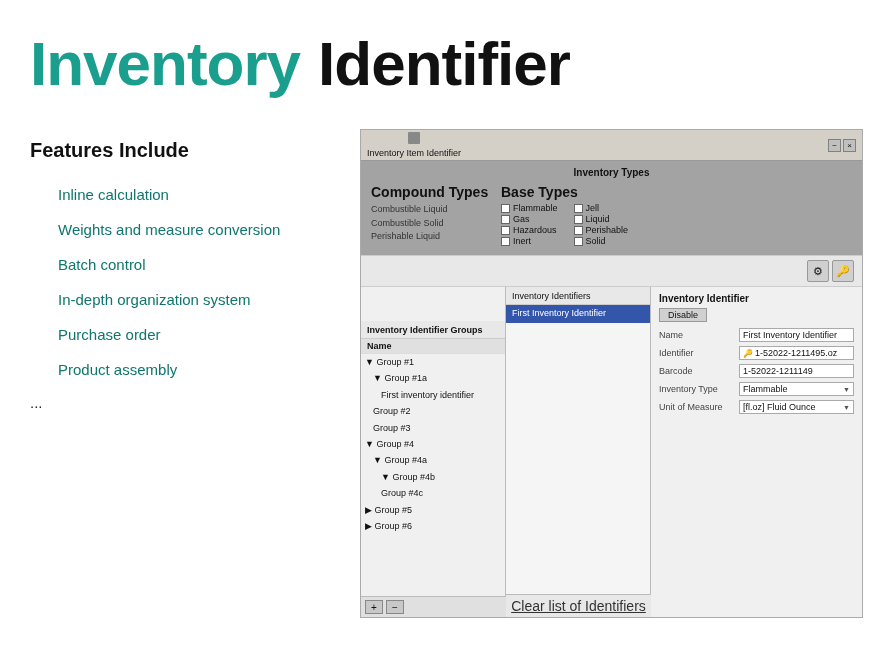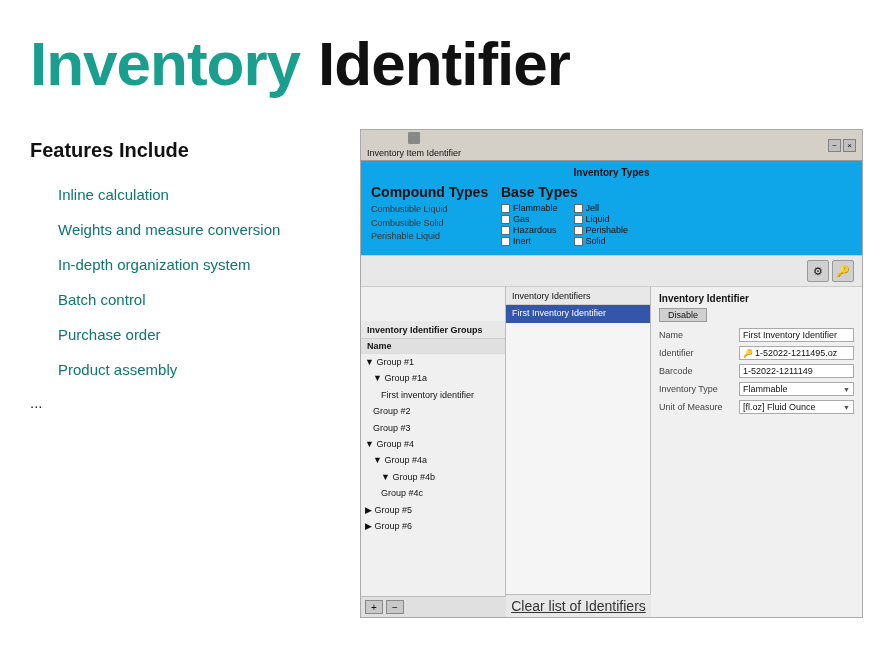--- a/index.html
+++ b/index.html
@@ -111,21 +111,21 @@
       border: 1px solid #808080;
       display: flex;
       align-items: center;
       justify-content: center;
       font-size: 8px;
       cursor: pointer;
     }
 
     
     .inventory-types-section {
-      background: #0ea5e9;
+      background: #a3a3a3;
       border-bottom: 1px solid #ccc;
       padding: 6px 10px 8px 10px;
     }
     .section-title {
       text-align: center;
       font-weight: bold;
       font-size: 10px;
       margin-bottom: 6px;
       color: #111;
     }
@@ -338,24 +338,24 @@
   <div class="left-panel">
     <div class="features-title">Features Include</div>
 
     <div class="feature-item">
       <span>Inline calculation</span>
     </div>
     <div class="feature-item">
       <span>Weights and measure conversion</span>
     </div>
     <div class="feature-item">
+      <span>Batch control</span>
+    </div>
+    <div class="feature-item">
       <span>In-depth organization system</span>
-    </div>
-    <div class="feature-item">
-      <span>Batch control</span>
     </div>
     <div class="feature-item">
       <span>Purchase order</span>
     </div>
     <div class="feature-item">
       <span>Product assembly</span>
     </div>
     <div class="feature-ellipsis">...</div>
   </div>
 

